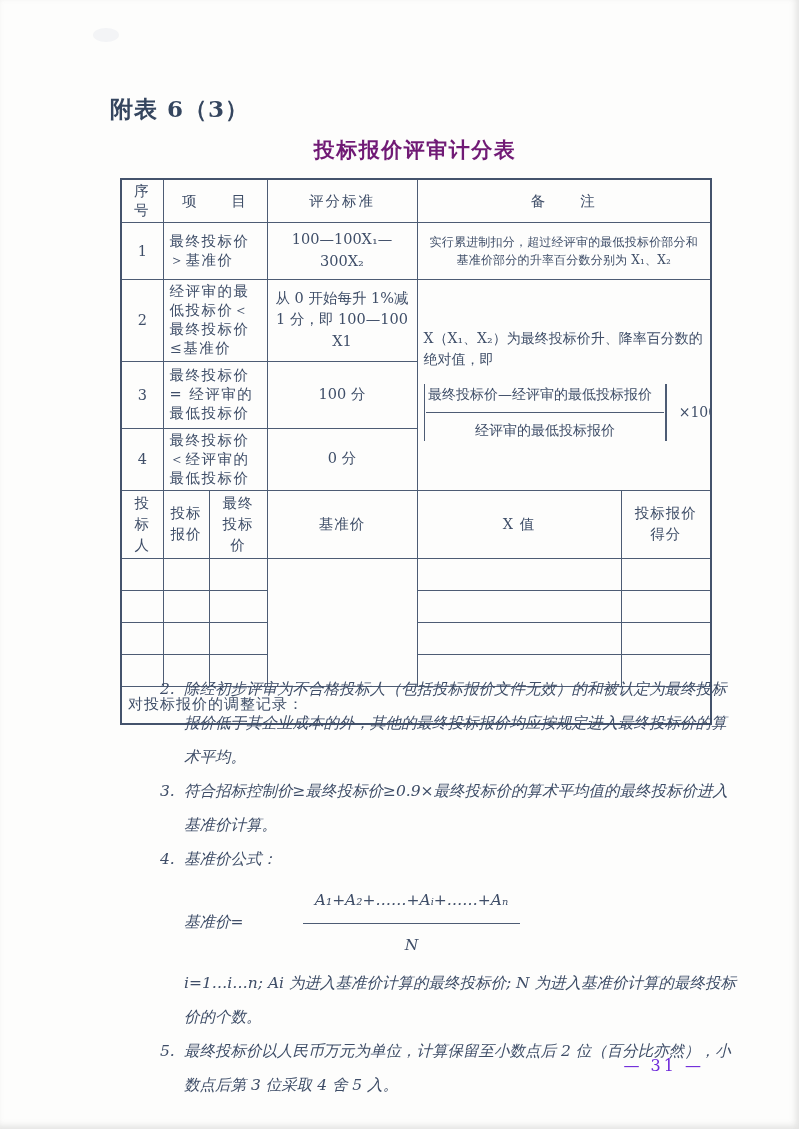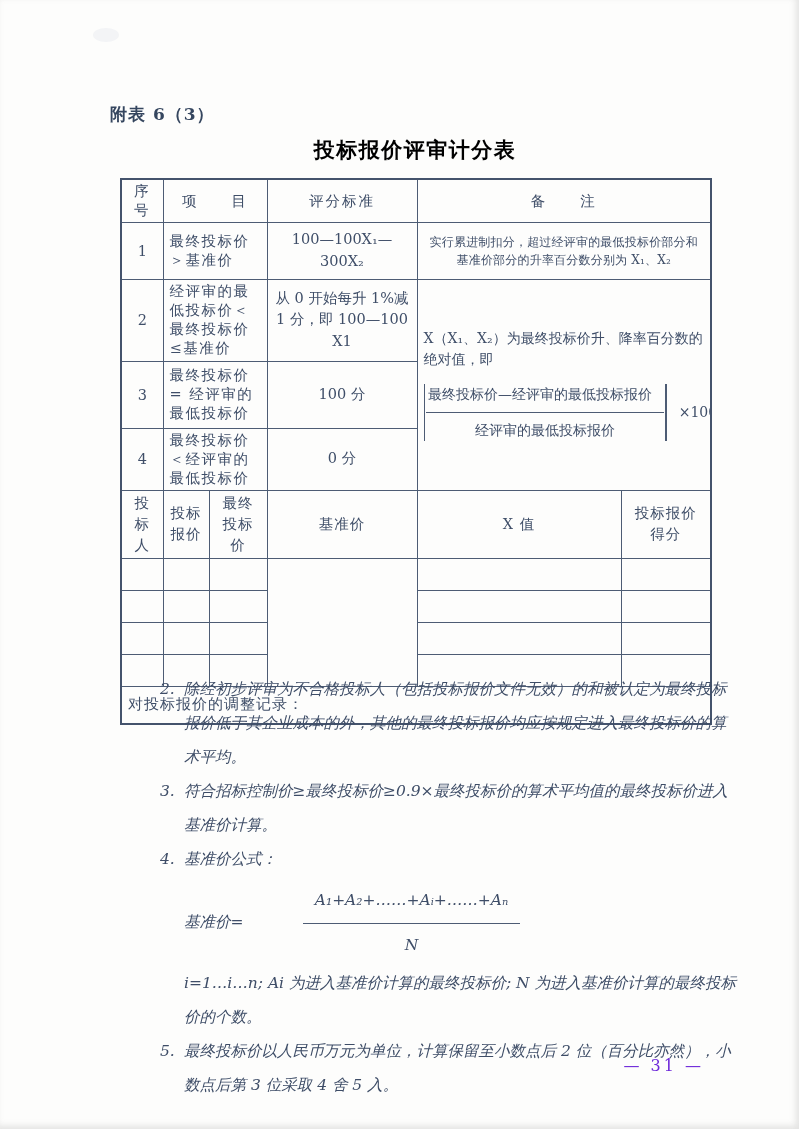--- a/index.html
+++ b/index.html
@@ -9,27 +9,27 @@
   }
   .sheet{
     position:relative;
     width:799px;height:1129px;
     background:#fdfdfc;
     color:#3f4e68;
     overflow:hidden;
     box-shadow:inset -3px -3px 6px rgba(150,150,150,.25);
   }
   .appendix{
-    position:absolute;left:110px;top:103px;
-    font-size:17px;font-weight:bold;color:#35465f;
+    position:absolute;left:110px;top:94px;
+    font-size:23px;font-weight:bold;color:#35465f;
     letter-spacing:1px;
   }
   .doc-title{
     position:absolute;left:120px;top:136px;width:590px;
-    text-align:center;font-size:21px;font-weight:bold;color:#000000;
+    text-align:center;font-size:21px;font-weight:bold;color:#701a75;
     letter-spacing:1.5px;margin:0;
   }
   table.score{
     position:absolute;left:120px;top:178px;
     border-collapse:collapse;table-layout:fixed;
     width:590px;
     font-size:14.5px;color:#3f4e68;
   }
   table.score td{
     border:1.6px solid #4d5c74;

